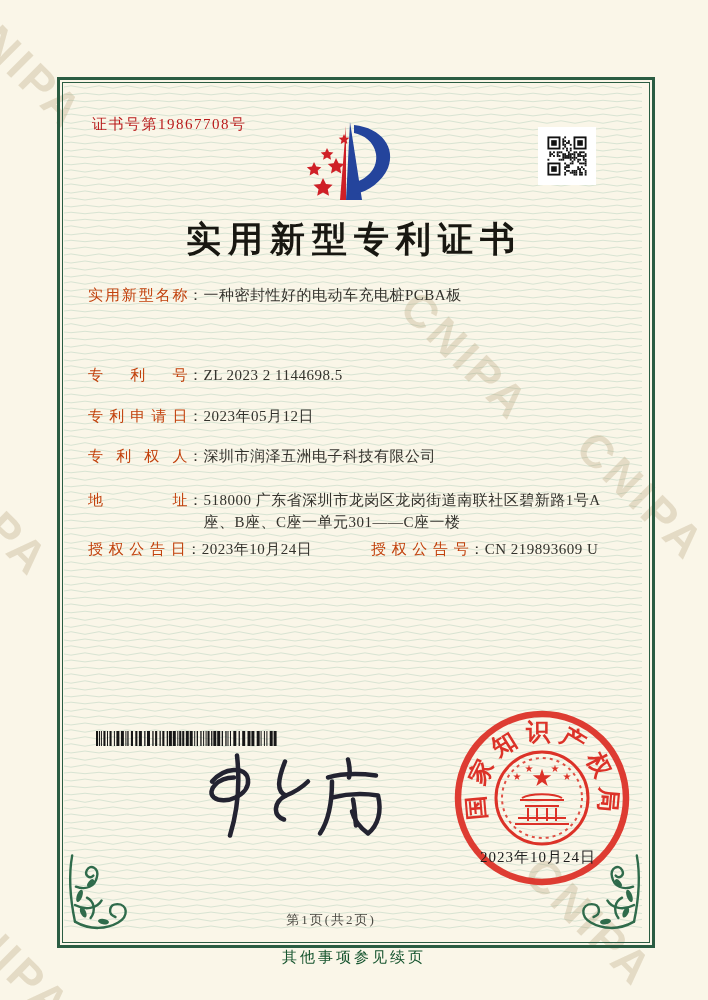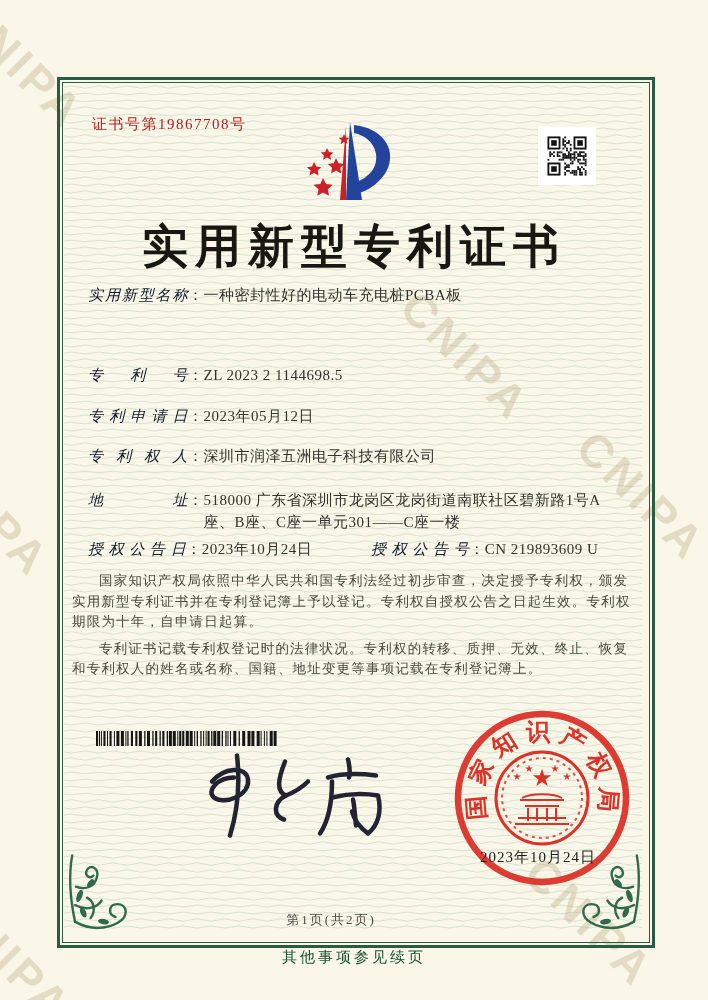--- a/index.html
+++ b/index.html
@@ -22,24 +22,24 @@
   .guilloche{position:absolute;left:64px;top:84px;z-index:1;}
   .flourish{position:absolute;z-index:4;}
   .flourish.left{left:63px;bottom:60px;}
   .flourish.right{right:62px;bottom:60px;transform:scaleX(-1);}
   .content{position:absolute;inset:0;z-index:5;}
   .cert-no{position:absolute;left:92px;top:115px;font-size:15px;letter-spacing:1.5px;color:#b91c1c;}
   .logo{position:absolute;left:296px;top:112px;}
   .qr{position:absolute;left:538px;top:127px;background:#fff;padding:2px;}
   .title{
     position:absolute;left:0;top:216px;width:708px;text-align:center;
-    font-size:46px;font-weight:bold;letter-spacing:7px;color:#181711;
+    font-size:35px;font-weight:bold;letter-spacing:7px;color:#181711;
   }
   .frow{position:absolute;left:88px;font-size:15px;letter-spacing:.5px;color:#33322c;line-height:22px;}
-  .flabel{display:inline-block;width:100px;text-align:justify;text-align-last:justify;vertical-align:top;color:#0f172a;font-style:italic;}
+  .flabel{display:inline-block;width:100px;text-align:justify;text-align-last:justify;vertical-align:top;color:#c2410c;}
   .fcolon{vertical-align:top;}
   .fvalue{display:inline-block;vertical-align:top;max-width:420px;}
   .grant-row{display:flex;width:540px;}
   .grant-row .fvalue{width:146px;}
   .paras{
     position:absolute;left:72px;top:571px;width:568px;
     font-size:13.5px;line-height:20.5px;letter-spacing:1.2px;color:#4a4a3f;
   }
   .paras p{margin:0 0 6px 0;text-indent:2em;}
   .barcode{position:absolute;left:95px;top:731px;}
@@ -398,24 +398,20 @@
     </div>
     <div class="frow grant-row" style="top:538px;justify-content:space-between;">
       <span class="flabel">授权公告日</span>
         <span class="fcolon">：</span>
         <span class="fvalue">2023年10月24日</span>
       <span class="flabel" style="margin-left:26px;">授权公告号</span>
         <span class="fcolon">：</span>
         <span class="fvalue">CN 219893609 U</span>
     </div>
 
-    <div class="paras">
-      <p>国家知识产权局依照中华人民共和国专利法经过初步审查，决定授予专利权，颁发实用新型专利证书并在专利登记簿上予以登记。专利权自授权公告之日起生效。专利权期限为十年，自申请日起算。</p>
-      <p>专利证书记载专利权登记时的法律状况。专利权的转移、质押、无效、终止、恢复和专利权人的姓名或名称、国籍、地址变更等事项记载在专利登记簿上。</p>
-    </div>
 
     <svg class="barcode" id="barcode" width="186" height="16">
         <rect x="1" y="0" width="2.1" height="15" fill="#161616"></rect>
         <rect x="4" y="0" width="1" height="15" fill="#161616"></rect>
         <rect x="5.9" y="0" width="1" height="15" fill="#161616"></rect>
         <rect x="8.4" y="0" width="2.1" height="15" fill="#161616"></rect>
         <rect x="12" y="0" width="1" height="15" fill="#161616"></rect>
         <rect x="14.5" y="0" width="2.1" height="15" fill="#161616"></rect>
         <rect x="18.9" y="0" width="1" height="15" fill="#161616"></rect>
         <rect x="21.4" y="0" width="3" height="15" fill="#161616"></rect>

